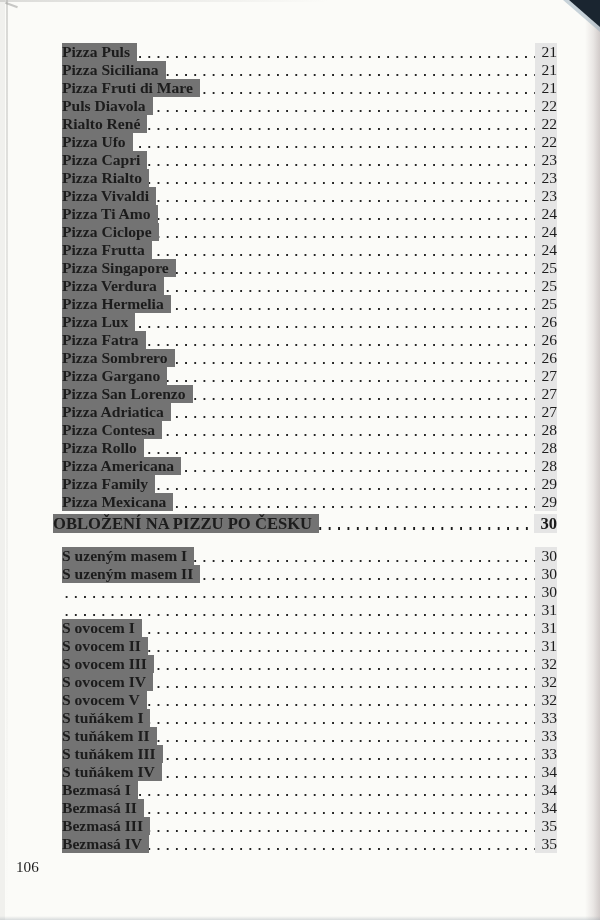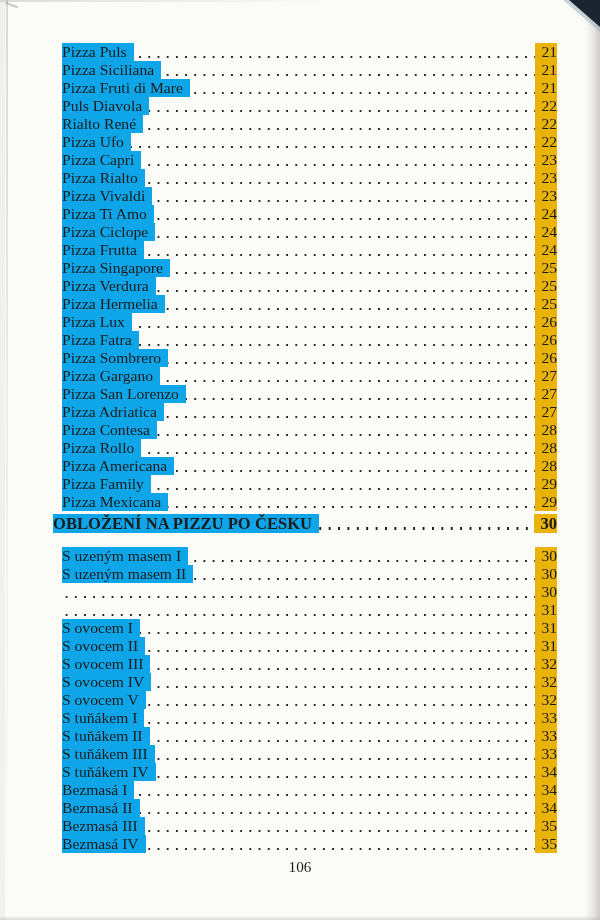--- a/index.html
+++ b/index.html
@@ -64,40 +64,40 @@
   }
   .trow::after { content: ""; display: block; clear: both; }
   .trow .leader {
     position: absolute; left: 0; right: 2px; top: 0; bottom: 0;
     background-image: radial-gradient(circle 1.15px at 4.5px 14px, #242424 92%, rgba(0,0,0,0) 100%);
     background-size: 9.2px 18px;
     background-repeat: repeat-x;
   }
   .trow .label {
     position: relative; float: left;
-    background: #0ea5e9; padding-right: 7px;
+    background: #737373; padding-right: 7px; font-weight: bold;
   }
   .trow .pg {
     position: relative; float: right;
-    background: #eab308; padding-left: 6px;
+    background: #e5e5e5; padding-left: 6px;
   }
   .trow.heading {
     height: 19px; line-height: 19px;
     font-size: 16.6px; font-weight: bold;
     margin: 3px 0 14px -9px;
   }
   .trow.heading .leader {
     left: 9px;
     background-image: radial-gradient(circle 1.35px at 4.7px 14.5px, #1a1a1a 92%, rgba(0,0,0,0) 100%);
     background-size: 9.4px 19px;
   }
   
   .folio {
-    position: absolute; top: 857px; left: 0; right: 0;
-    text-align: center;
+    position: absolute; top: 857px; left: 16px; right: 0;
+    text-align: left;
     font-size: 15.2px; line-height: 20px;
     color: #1c1c1c;
   }
 </style>
 </head>
 <body>
 
 <div class="page">
 
   <div class="edge-left-strip"></div>

